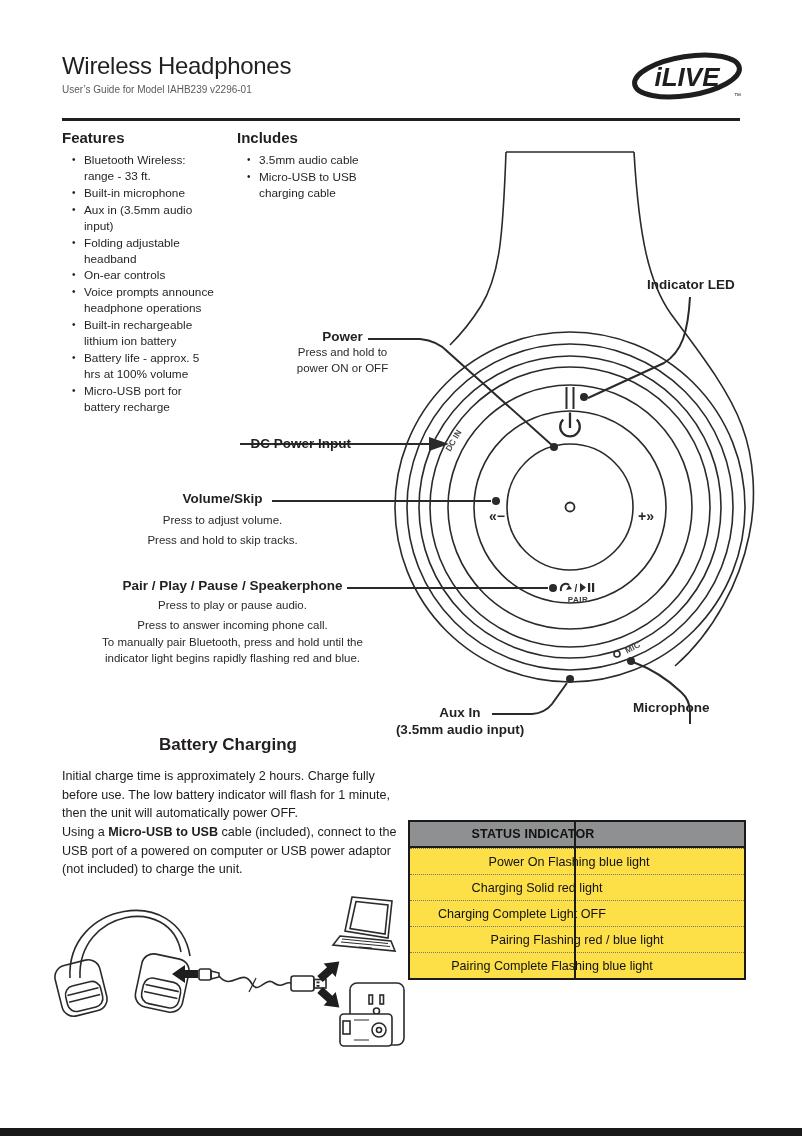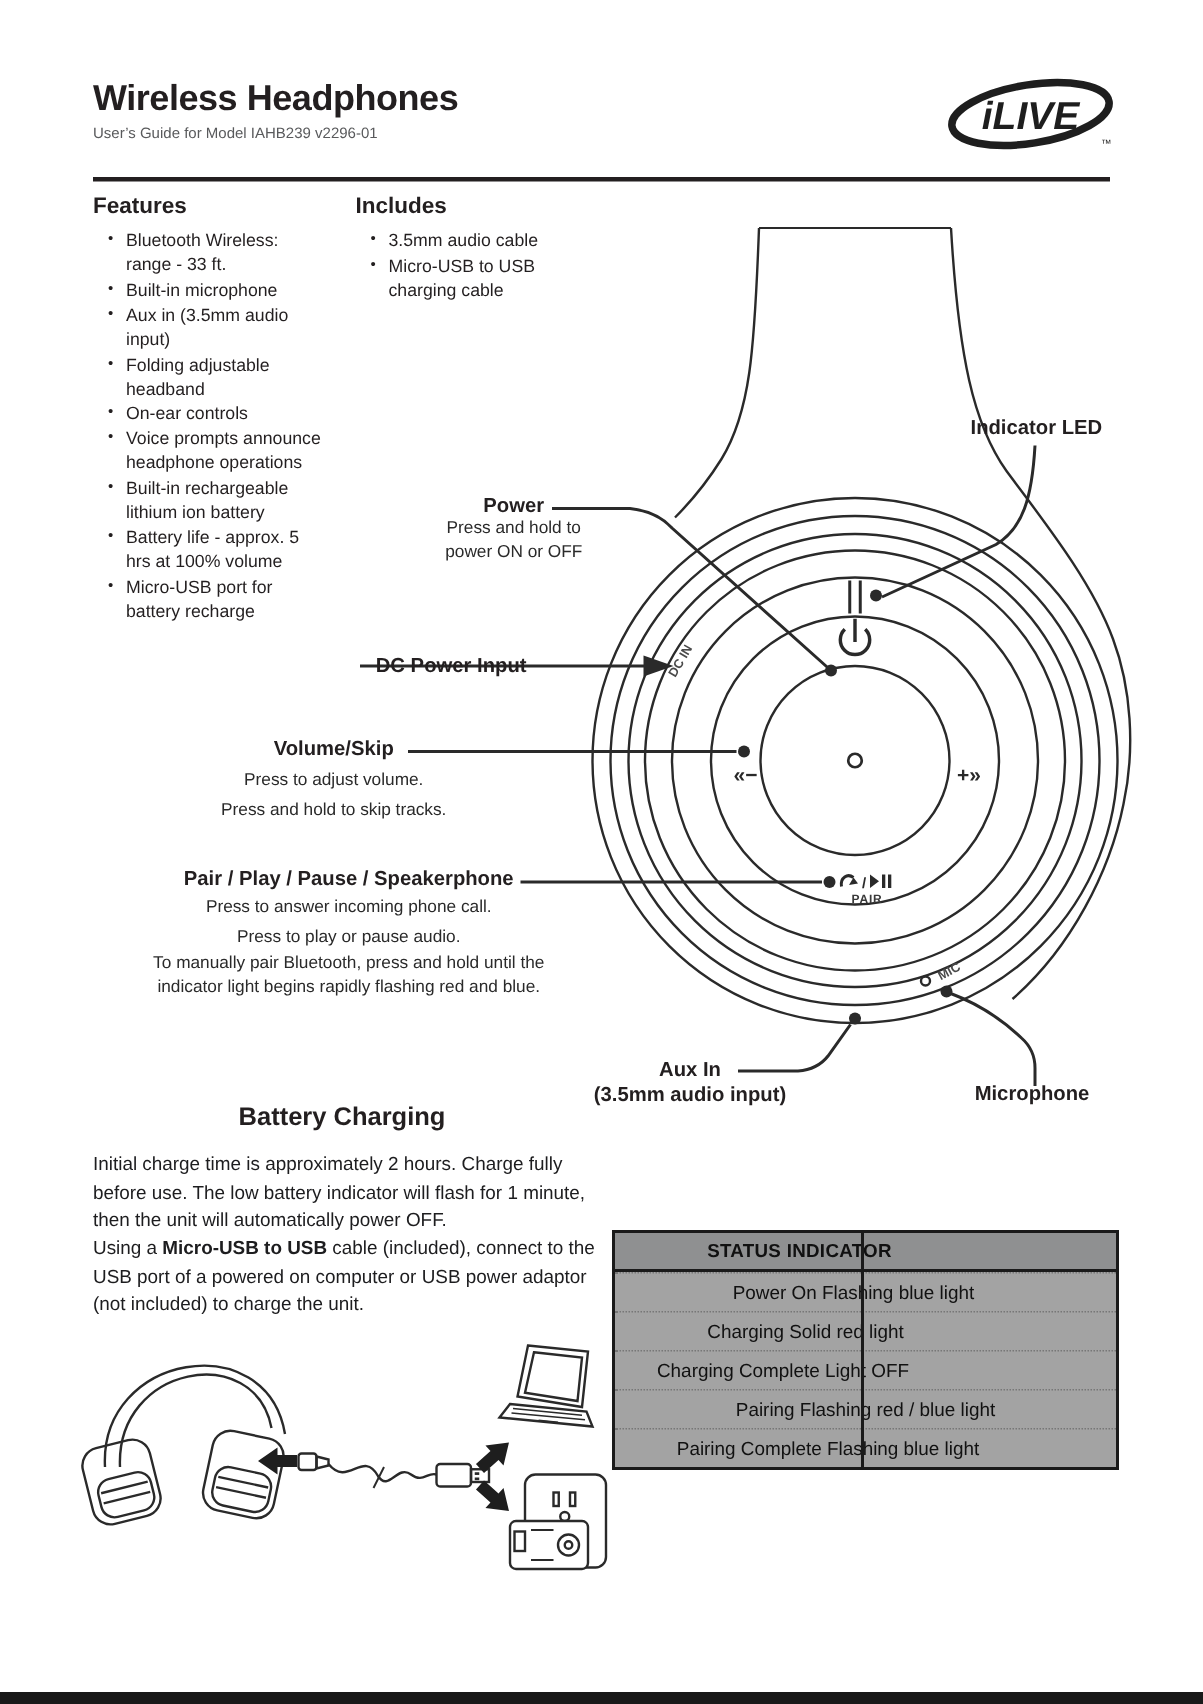--- a/index.html
+++ b/index.html
@@ -1,20 +1,20 @@
 <!DOCTYPE html>
 <html><head>
 <meta charset="utf-8">
 <style>
   html,body{margin:0;padding:0;background:#fff;}
   #page{position:relative;width:802px;height:1136px;background:#ffffff;overflow:hidden;
         font-family:"Liberation Sans",sans-serif;color:#231f20;}
   .abs{position:absolute;}
   
-  #title{left:62px;top:52px;font-size:24px;font-weight:bold;letter-spacing:-0.3px;}
+  #title{left:62px;top:52px;font-size:24px;font-weight:normal;letter-spacing:-0.3px;}
   #subtitle{left:62px;top:84px;font-size:10px;color:#595a5c;}
   #rule{left:62px;top:118px;width:678px;height:3px;background:#231f20;}
   
   .colhead{font-size:15px;font-weight:bold;}
   #features{left:62px;top:129px;width:160px;}
   #includes{left:237px;top:129px;width:160px;}
   ul.blist{margin:6px 0 0 0;padding:0 0 0 22px;list-style:none;width:132px;}
   ul.blist li{position:relative;font-size:11.8px;line-height:16.2px;margin:0 0 0.5px 0;}
   ul.blist li::before{content:"•";position:absolute;left:-12px;top:0;font-size:10px;color:#231f20;}
   
@@ -23,28 +23,28 @@
   .cl{font-weight:bold;font-size:13.5px;line-height:16px;white-space:nowrap;}
   .cdesc{font-size:11.5px;line-height:15.5px;font-weight:normal;color:#2a2a2a;}
   .ctr{text-align:center;}
   #lbl-indicator{left:647px;top:277px;}
   #lbl-power{left:280px;top:329px;width:125px;}
   #lbl-dc{left:196px;top:436px;width:155px;text-align:right;}
   #lbl-volume{left:110px;top:491px;width:225px;}
   #lbl-pair{left:90px;top:578px;width:285px;}
   #lbl-pair .cdesc2{font-size:11.5px;line-height:16px;}
   #lbl-aux{left:392px;top:704px;width:136px;line-height:17px;}
-  #lbl-mic{left:633px;top:721px;width:110px;text-align:center;}
+  #lbl-mic{left:633px;top:700px;width:110px;}
   
   #battery-head{left:58px;top:735px;width:340px;text-align:center;font-size:17px;font-weight:bold;}
   .para{font-size:12.6px;line-height:18.6px;color:#1d1d1f;}
   #para1{left:62px;top:767px;width:352px;}
   #para2{left:62px;top:823px;width:352px;}
   
-  #stable{left:408px;top:820px;width:334px;border:2px solid #1a1a1a;background:#a3a3a3;}
+  #stable{left:408px;top:820px;width:334px;border:2px solid #1a1a1a;background:#fde047;}
   #stable .hdr{height:24px;background:#8f9091;border-bottom:2px solid #1a1a1a;display:flex;
                align-items:center;justify-content:center;font-weight:bold;font-size:12.5px;
                color:#111;padding-right:88px;letter-spacing:0.2px;}
   #stable .row{height:25px;display:flex;align-items:center;justify-content:center;
                font-size:12.6px;color:#111;border-top:1px dotted #777;}
   #stable .row:first-of-type{border-top:none;}
   #stable .row .txt{white-space:nowrap;}
   #stable .vline{position:absolute;top:0;bottom:0;left:49%;width:2px;background:#1a1a1a;}
   
   #footbar{left:0;top:1128px;width:802px;height:8px;background:#191919;}
@@ -228,22 +228,22 @@
   <div id="lbl-dc" class="abs cl">DC Power Input</div>
 
   <div id="lbl-volume" class="abs ctr">
     <div class="cl">Volume/Skip</div>
     <div class="cdesc" style="margin-top:6px">Press to adjust volume.</div>
     <div class="cdesc" style="margin-top:4px">Press and hold to skip tracks.</div>
   </div>
 
   <div id="lbl-pair" class="abs ctr">
     <div class="cl">Pair / Play / Pause / Speakerphone</div>
+    <div class="cdesc" style="margin-top:4px">Press to play or pause audio.</div>
     <div class="cdesc" style="margin-top:4px">Press to answer incoming phone call.</div>
-    <div class="cdesc" style="margin-top:4px">Press to play or pause audio.</div>
     <div class="cdesc cdesc2" style="margin-top:1px">To manually pair Bluetooth, press and hold until the indicator light begins rapidly flashing red and blue.</div>
   </div>
 
   <div id="lbl-aux" class="abs ctr cl">
     <div>Aux In</div>
     <div>(3.5mm audio input)</div>
   </div>
 
   <div id="lbl-mic" class="abs cl">Microphone</div>
 

